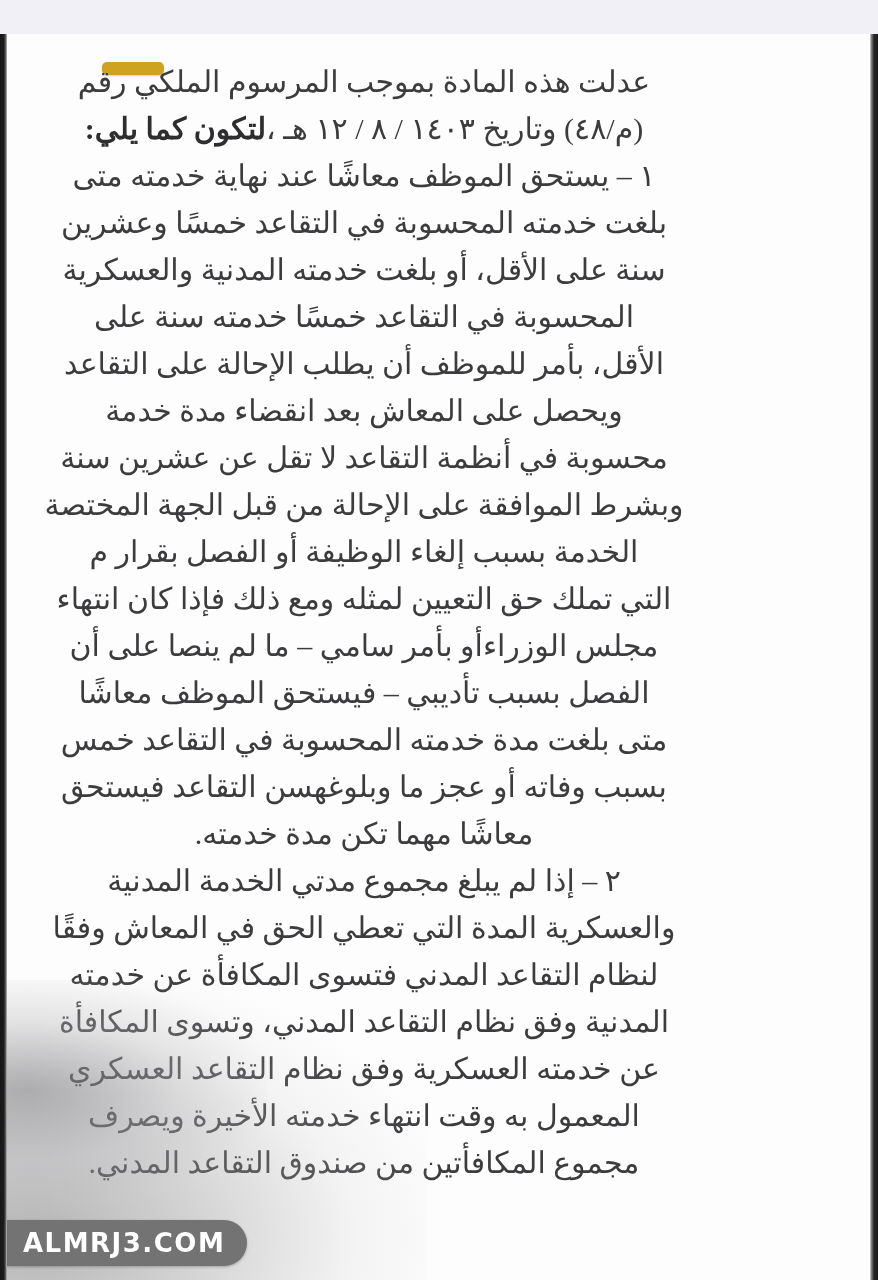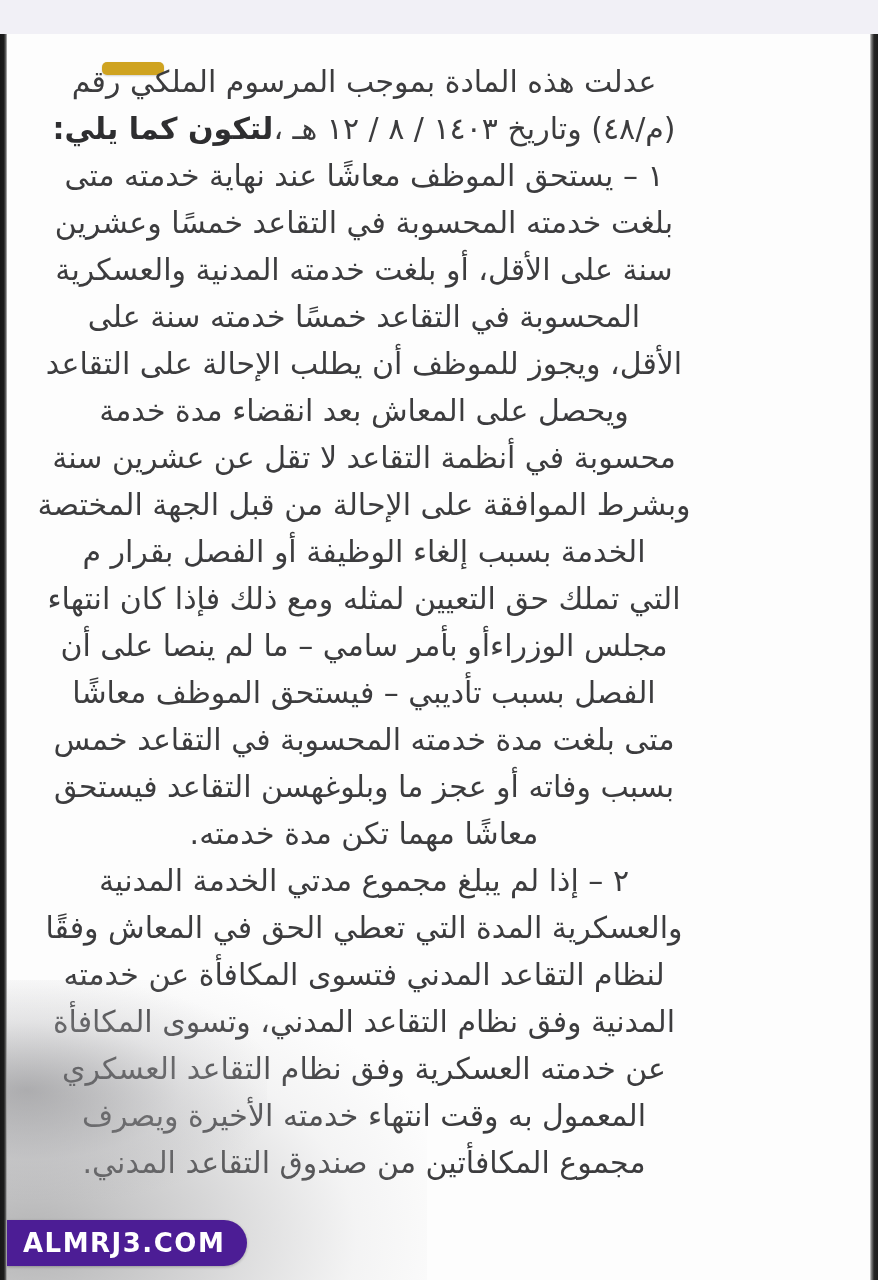--- a/index.html
+++ b/index.html
@@ -112,20 +112,21 @@
   
   .doc-text {
     position: absolute;
     top: 24px;
     left: 0;
     width: 703px;
     padding: 0 7px 0 18px;
     box-sizing: border-box;
     direction: rtl;
     text-align: center;
+    font-family: Liberation Serif, serif;
   }
   .line {
     font-size: 30px;
     line-height: 47px;
     color: #3c3c3e;
     letter-spacing: 0px;
     white-space: nowrap;
     font-weight: 400;
   }
   .line.bold-tail b {
@@ -177,21 +178,21 @@
     <div class="doc-text">
 
       <div class="line">عدلت هذه المادة بموجب المرسوم الملكي رقم</div>
 
       <div class="line bold-tail"><span>(م/٤٨) وتاريخ ١٤٠٣ / ٨ / ١٢ هـ ،</span><b>لتكون كما يلي:</b></div>
 
       <div class="line item-start">١ – يستحق الموظف معاشًا عند نهاية خدمته متى</div>
       <div class="line">بلغت خدمته المحسوبة في التقاعد خمسًا وعشرين</div>
       <div class="line">سنة على الأقل، أو بلغت خدمته المدنية والعسكرية</div>
       <div class="line">المحسوبة في التقاعد خمسًا خدمته سنة على</div>
-      <div class="line">الأقل، ويجوز للموظف أن يطلب الإحالة على التقاعد</div>
+      <div class="line">الأقل، بأمر للموظف أن يطلب الإحالة على التقاعد</div>
       <div class="line">ويحصل على المعاش بعد انقضاء مدة خدمة</div>
       <div class="line">محسوبة في أنظمة التقاعد لا تقل عن عشرين سنة</div>
       <div class="line">وبشرط الموافقة على الإحالة من قبل الجهة المختصة</div>
       <div class="line">الخدمة بسبب إلغاء الوظيفة أو الفصل بقرار م</div>
       <div class="line">التي تملك حق التعيين لمثله ومع ذلك فإذا كان انتهاء</div>
       <div class="line">مجلس الوزراءأو بأمر سامي – ما لم ينصا على أن</div>
       <div class="line">الفصل بسبب تأديبي – فيستحق الموظف معاشًا</div>
       <div class="line">متى بلغت مدة خدمته المحسوبة في التقاعد خمس</div>
       <div class="line">بسبب وفاته أو عجز ما وبلوغهسن التقاعد فيستحق</div>
       <div class="line">معاشًا مهما تكن مدة خدمته.</div>
@@ -201,19 +202,19 @@
       <div class="line">المدنية وفق نظام التقاعد المدني، وتسوى المكافأة</div>
       <div class="line">عن خدمته العسكرية وفق نظام التقاعد العسكري</div>
       <div class="line">المعمول به وقت انتهاء خدمته الأخيرة ويصرف</div>
       <div class="line">مجموع المكافأتين من صندوق التقاعد المدني.</div>
 
     </div>
 
     <div class="scan-smudge"></div>
     <div class="scan-smudge-2"></div>
 
-    <div class="watermark" style="background: #4c1d95;">
+    <div class="watermark" style="background: #737373;">
       <span class="watermark-text" style="color: rgb(255, 255, 255);">ALMRJ3.COM</span>
     </div>
 
   </div>
 
 </div>
 
 </body></html>

